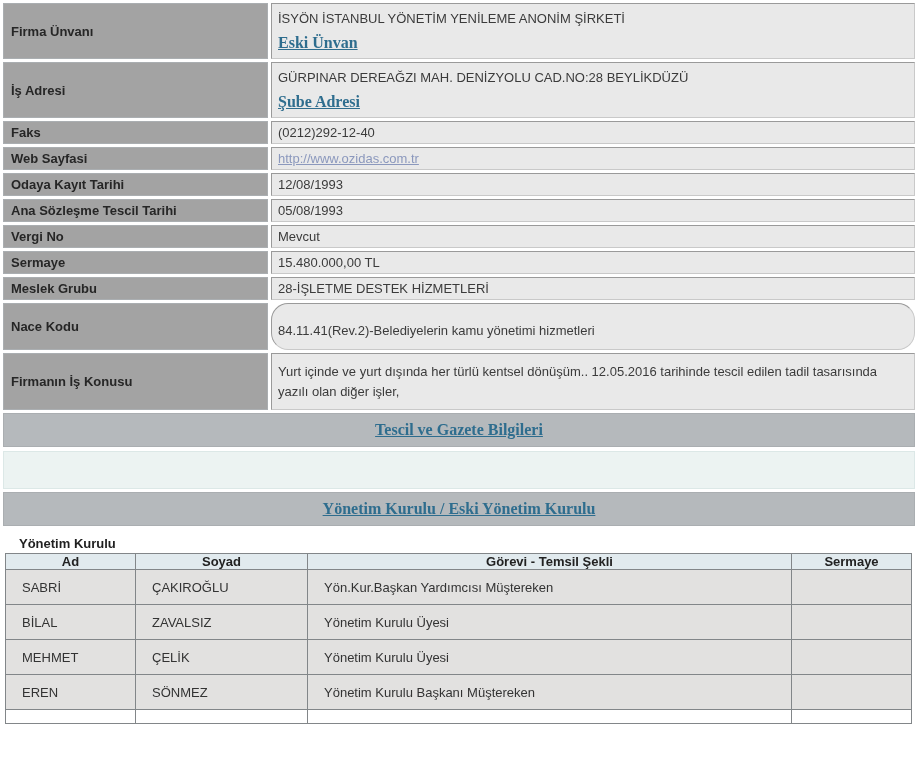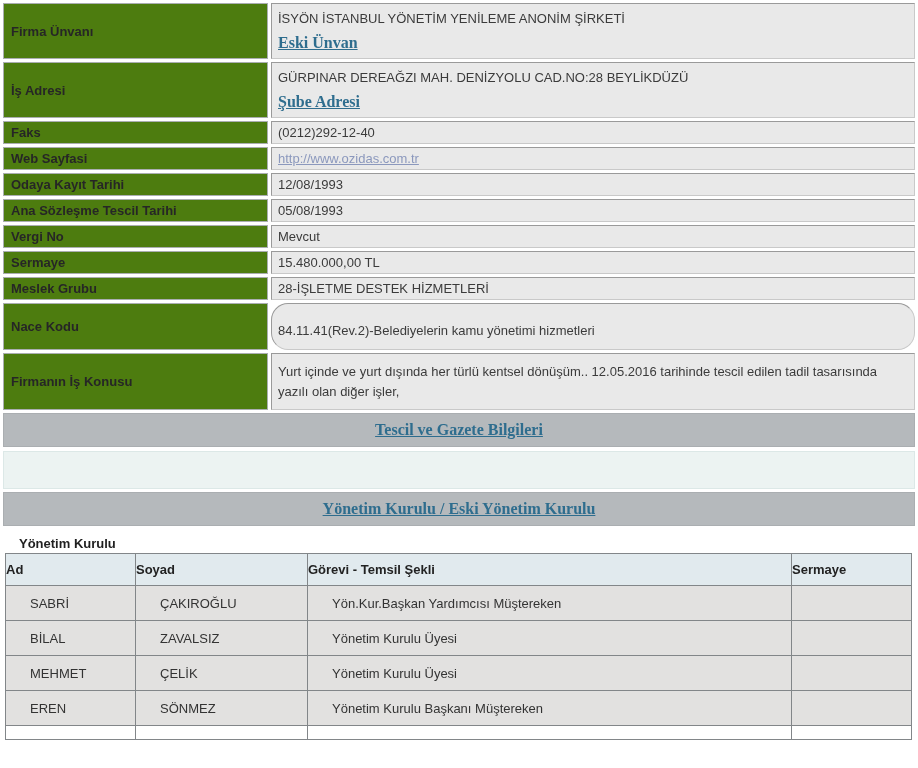--- a/index.html
+++ b/index.html
@@ -2,21 +2,21 @@
 <html><head>
 <meta charset="utf-8">
 <style>
   * { margin:0; padding:0; box-sizing:border-box; }
   html,body { width:918px; height:768px; overflow:hidden; background:#fff;
     font-family:"Liberation Sans", sans-serif; }
 
   
   table.info { width:918px; border-collapse:separate; border-spacing:3px; table-layout:fixed; }
   table.info td { vertical-align:middle; font-size:13px; }
-  td.lbl { width:265px; background:#4d7c0f; color:#262626; font-weight:bold;
+  td.lbl { width:265px; background:#a3a3a3; color:#262626; font-weight:bold;
            padding-left:7px; border:1px solid #aaaeb1; }
   td.val { background:#e9e9e9; color:#3b3b3b; border:1px solid #9a9a9a;
            border-bottom-color:#c9c9c9; border-right-color:#c9c9c9; padding-left:6px; }
   tr.h-big  td { height:56px; }
   tr.h-std  td { height:23px; }
   tr.h-nace td { height:47px; }
   tr.h-kon  td { height:57px; }
   td.val .two-line { display:flex; flex-direction:column; justify-content:space-between;
                      padding:7px 0 6px 0; height:100%; }
   td.val-top { vertical-align:top; padding-top:7px;border-radius:17px; }
@@ -28,22 +28,22 @@
 
   
   .bar { height:34px; margin:0 3px 3px 3px; background:#b5b9bc; border:1px solid #aaaeb1;
          display:flex; align-items:center; justify-content:center; }
   .band { height:38px; margin:4px 3px 3px 3px; background:#ecf3f2; border:1px solid #dce8e7; }
 
   
   .board-title { font-size:13px; font-weight:bold; color:#1f1f1f; margin:10px 0 2px 19px; }
   table.board { margin-left:5px; width:906px; border-collapse:collapse; table-layout:fixed; }
   table.board th, table.board td { border:1px solid #828689; font-size:13px; color:#333; }
-  table.board th { background:#e1eaee; font-weight:bold; height:32px; text-align:left; color:#222; }
-  table.board td { background:#e2e1e0; height:35px; padding-left:24px; text-align:left; }
+  table.board th { background:#e1eaee; font-weight:bold; height:16px; text-align:center; color:#222; }
+  table.board td { background:#e2e1e0; height:35px; padding-left:16px; text-align:left; }
   table.board tr.stub td { background:#ffffff; height:14px; }
   col.c-ad  { width:130px; } col.c-soyad { width:172px; }
   col.c-gorev { width:484px; } col.c-sermaye { width:120px; }
 </style>
 </head>
 <body>
 
 <table class="info">
   <tbody>
       <tr class="h-big">

